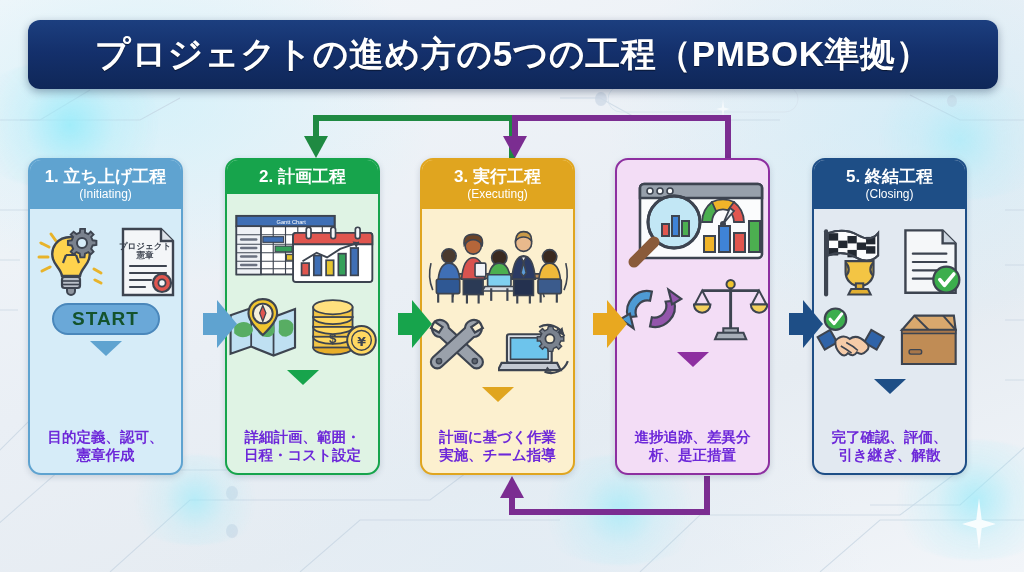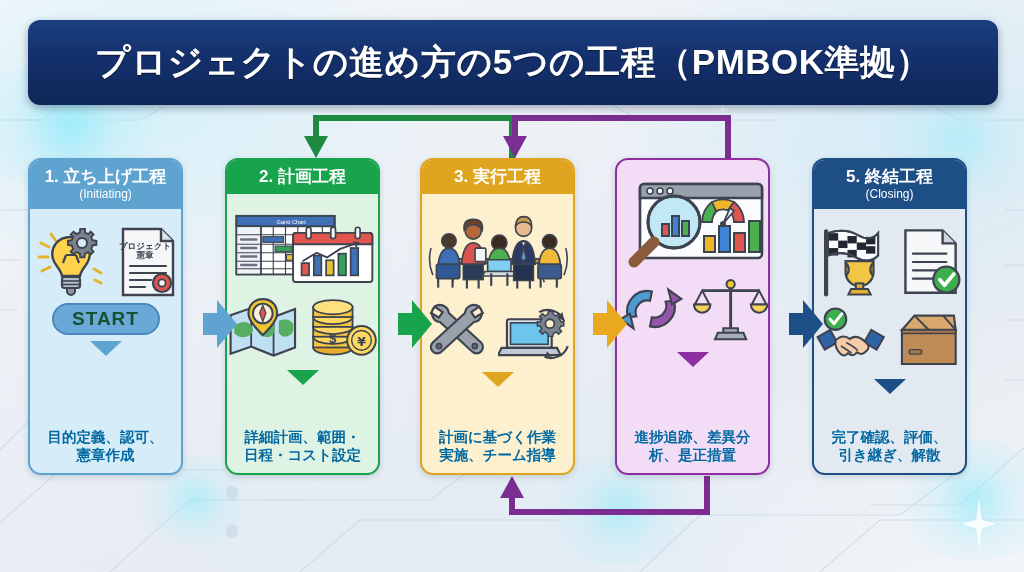--- a/index.html
+++ b/index.html
@@ -28,21 +28,21 @@
   }
   .sparkle {
     position:absolute;
     background:#fff;
     clip-path: polygon(50% 0%, 58% 42%, 100% 50%, 58% 58%, 50% 100%, 42% 58%, 0% 50%, 42% 42%);
     opacity:.85;
   }
 
   
   #title-bar {
-    position:absolute; left:28px; top:20px; width:970px; height:85px;
+    position:absolute; left:28px; top:20px; width:970px; height:69px;
     background: linear-gradient(180deg,#1c3f7f 0%, #14306c 45%, #0f2758 100%);
     border-radius: 12px;
     box-shadow: 0 3px 8px rgba(10,25,60,.35);
     display:flex; align-items:center; justify-content:center;
     z-index: 4;
   }
   #title-text {
     color:#ffffff; font-weight:bold; font-size:35px; letter-spacing:.5px;
     white-space:nowrap;
     text-shadow: 0 1px 1px rgba(0,0,0,.5);
@@ -87,21 +87,21 @@
     display:flex; align-items:center; justify-content:center;
     margin: 2px 0 0;
   }
   .down-tri {
     width:0;height:0;border-left:16px solid transparent;border-right:16px solid transparent;
     border-top:15px solid var(--accent);
     margin: 6px auto 2px;
   }
   .card-foot {
     flex:0 0 auto; text-align:center; padding: 0 4px 9px;
-    color:#0369a1; font-weight:bold; font-size:14.5px; line-height:1.25;
+    color:#6d28d9; font-weight:bold; font-size:14.5px; line-height:1.25;
     white-space:pre-line;
   }
 
   
   .connector {
     position:absolute; top:300px; width:34px; height:48px; z-index:6;
   }
   .connector .shaft {
     position:absolute; left:0; top:13px; width:17px; height:22px; background: var(--c);
   }
@@ -311,20 +311,21 @@
     </div>
     <div class="down-tri"></div>
   </div>
   <div class="card-foot">詳細計画、範囲・
 日程・コスト設定</div>
 </div>
 
 <div class="card" id="card-3" style="left:420px; --accent:#e0a51f; --body:#fcf0cf;">
   <div class="card-head">
     <div class="head-jp">3. 実行工程</div>
+    <div class="head-en">(Executing)</div>
   </div>
   <div class="card-body">
     <div class="icon-row" style="margin-top:2px;">
       <svg width="168" height="90" viewBox="0 0 168 90">
 
         <rect x="22" y="56" width="124" height="5" rx="2" fill="#b98a5a" stroke="#3d4450" stroke-width="1.8"></rect>
         <g stroke="#3d4450" stroke-width="1.8" fill="none">
           <line x1="40" y1="61" x2="34" y2="82"></line>
             <line x1="130" y1="61" x2="136" y2="82"></line>
         </g>

